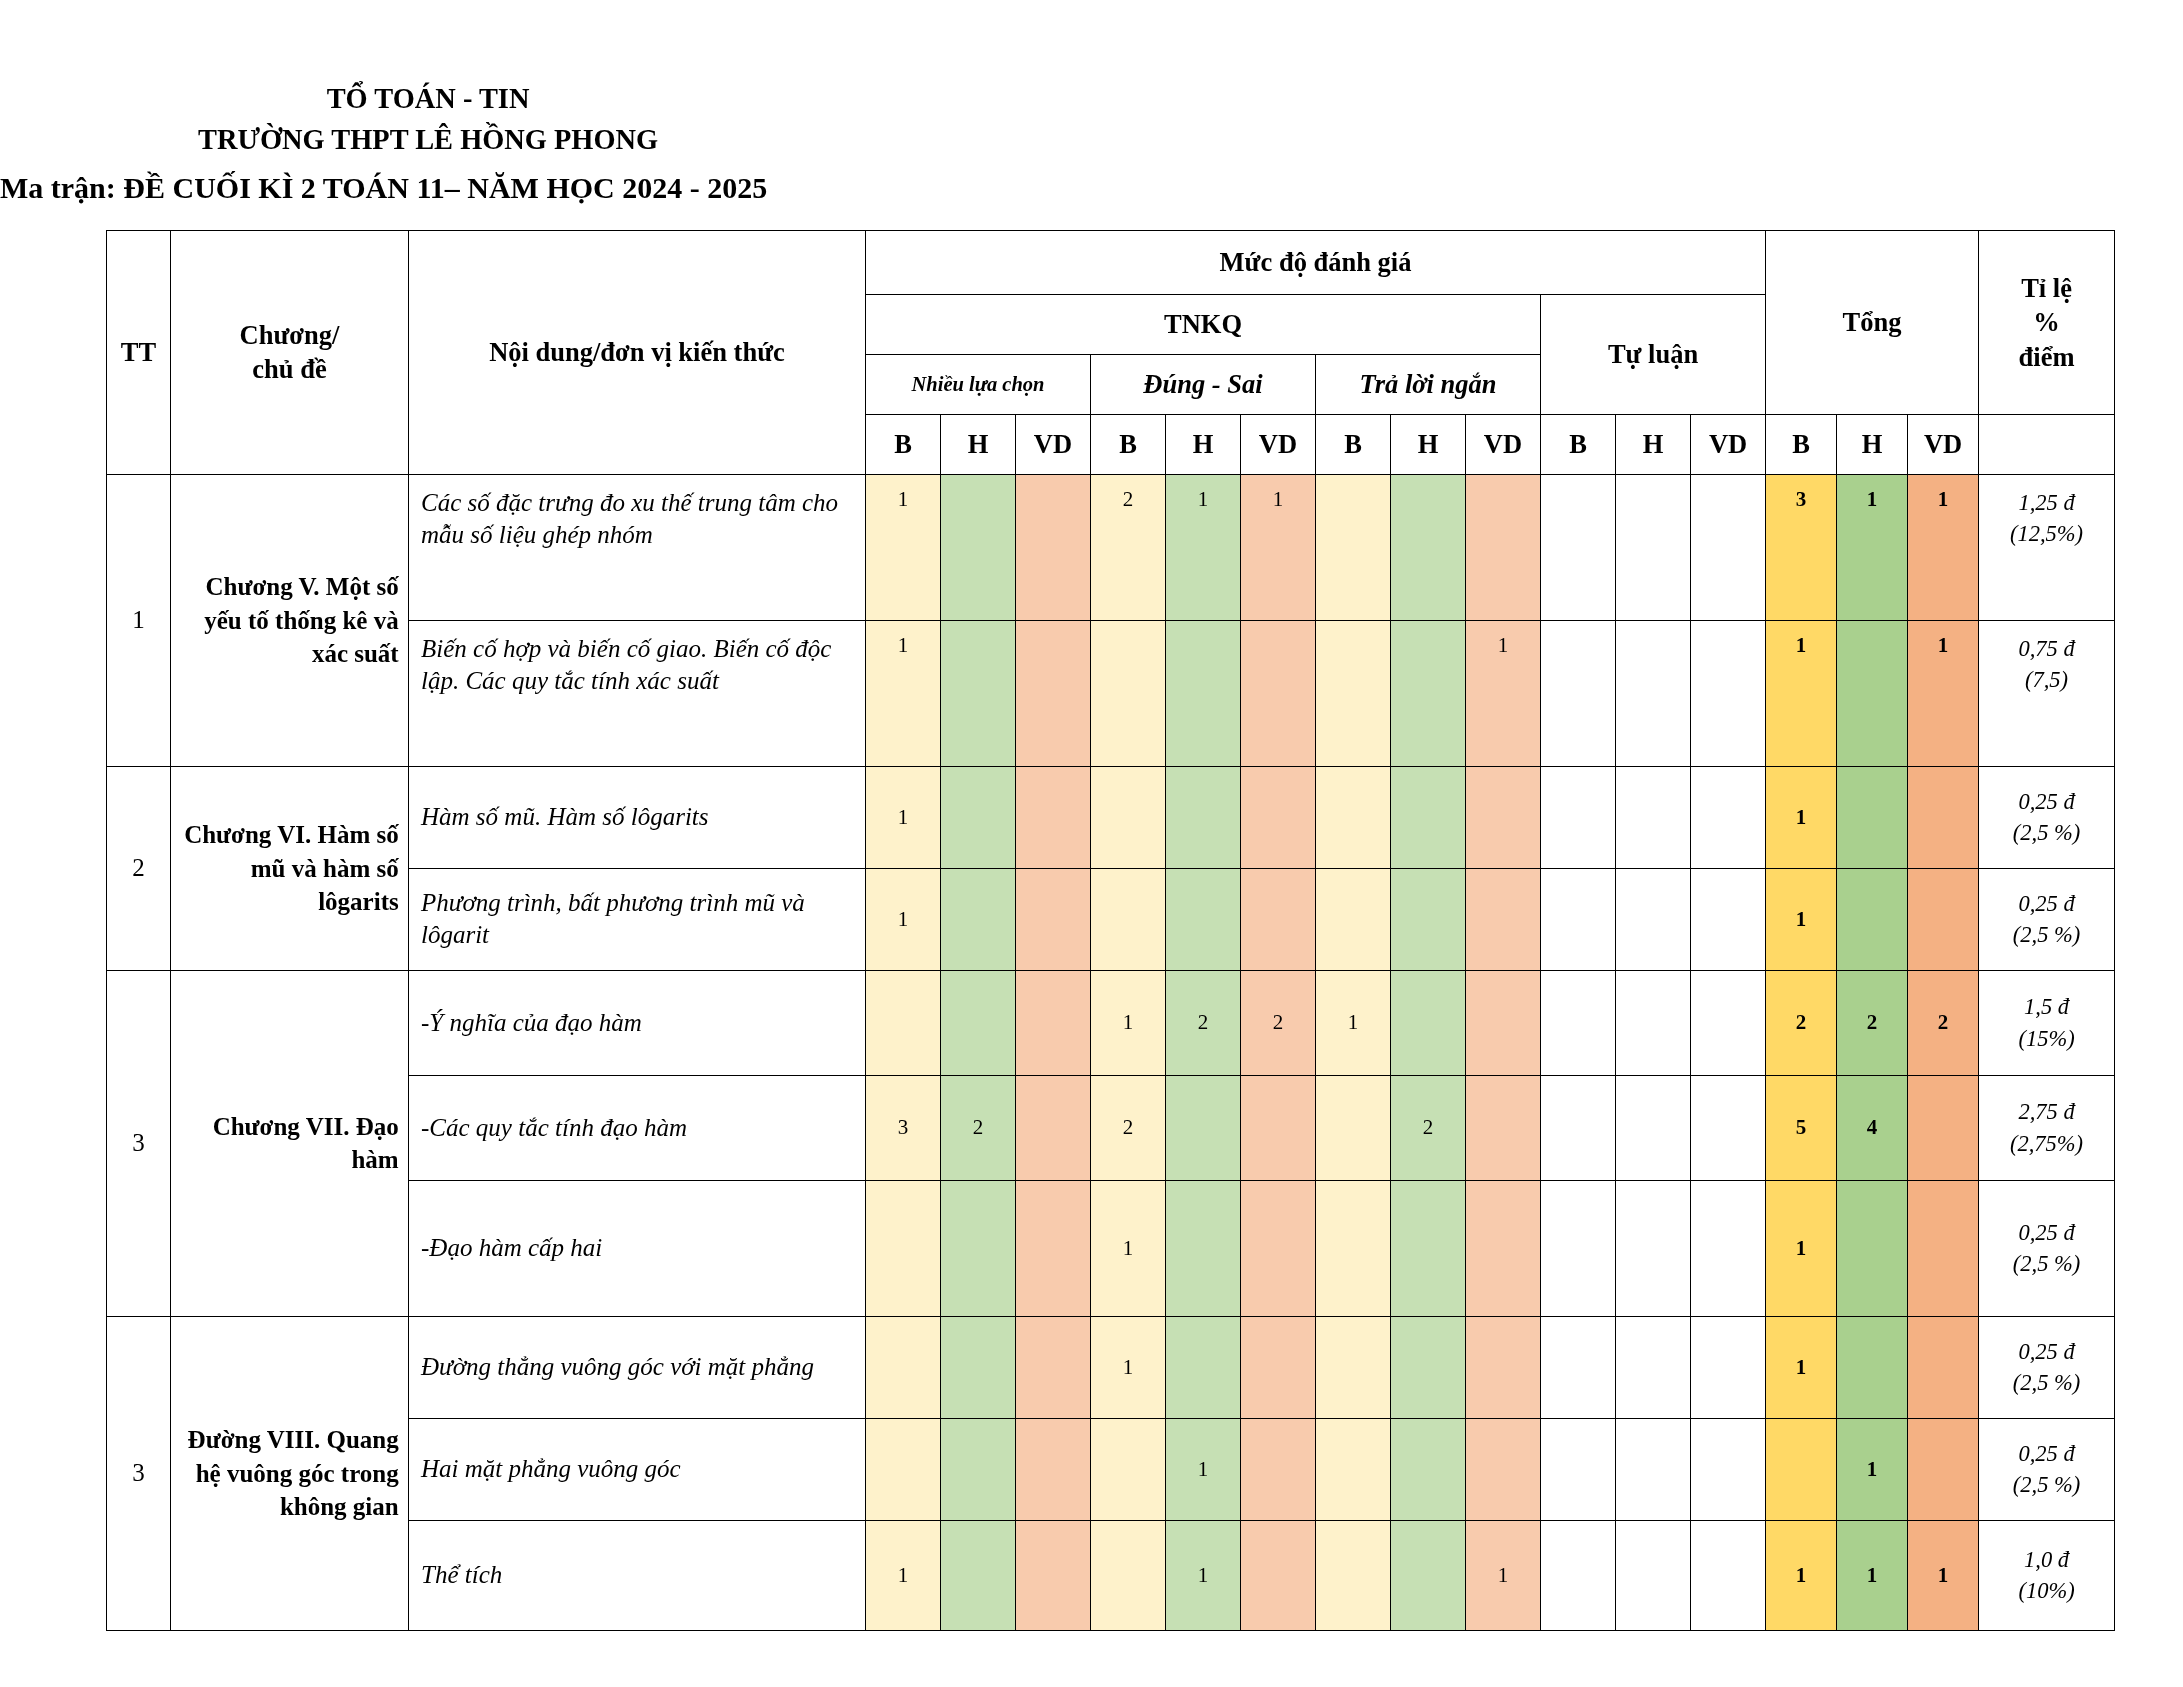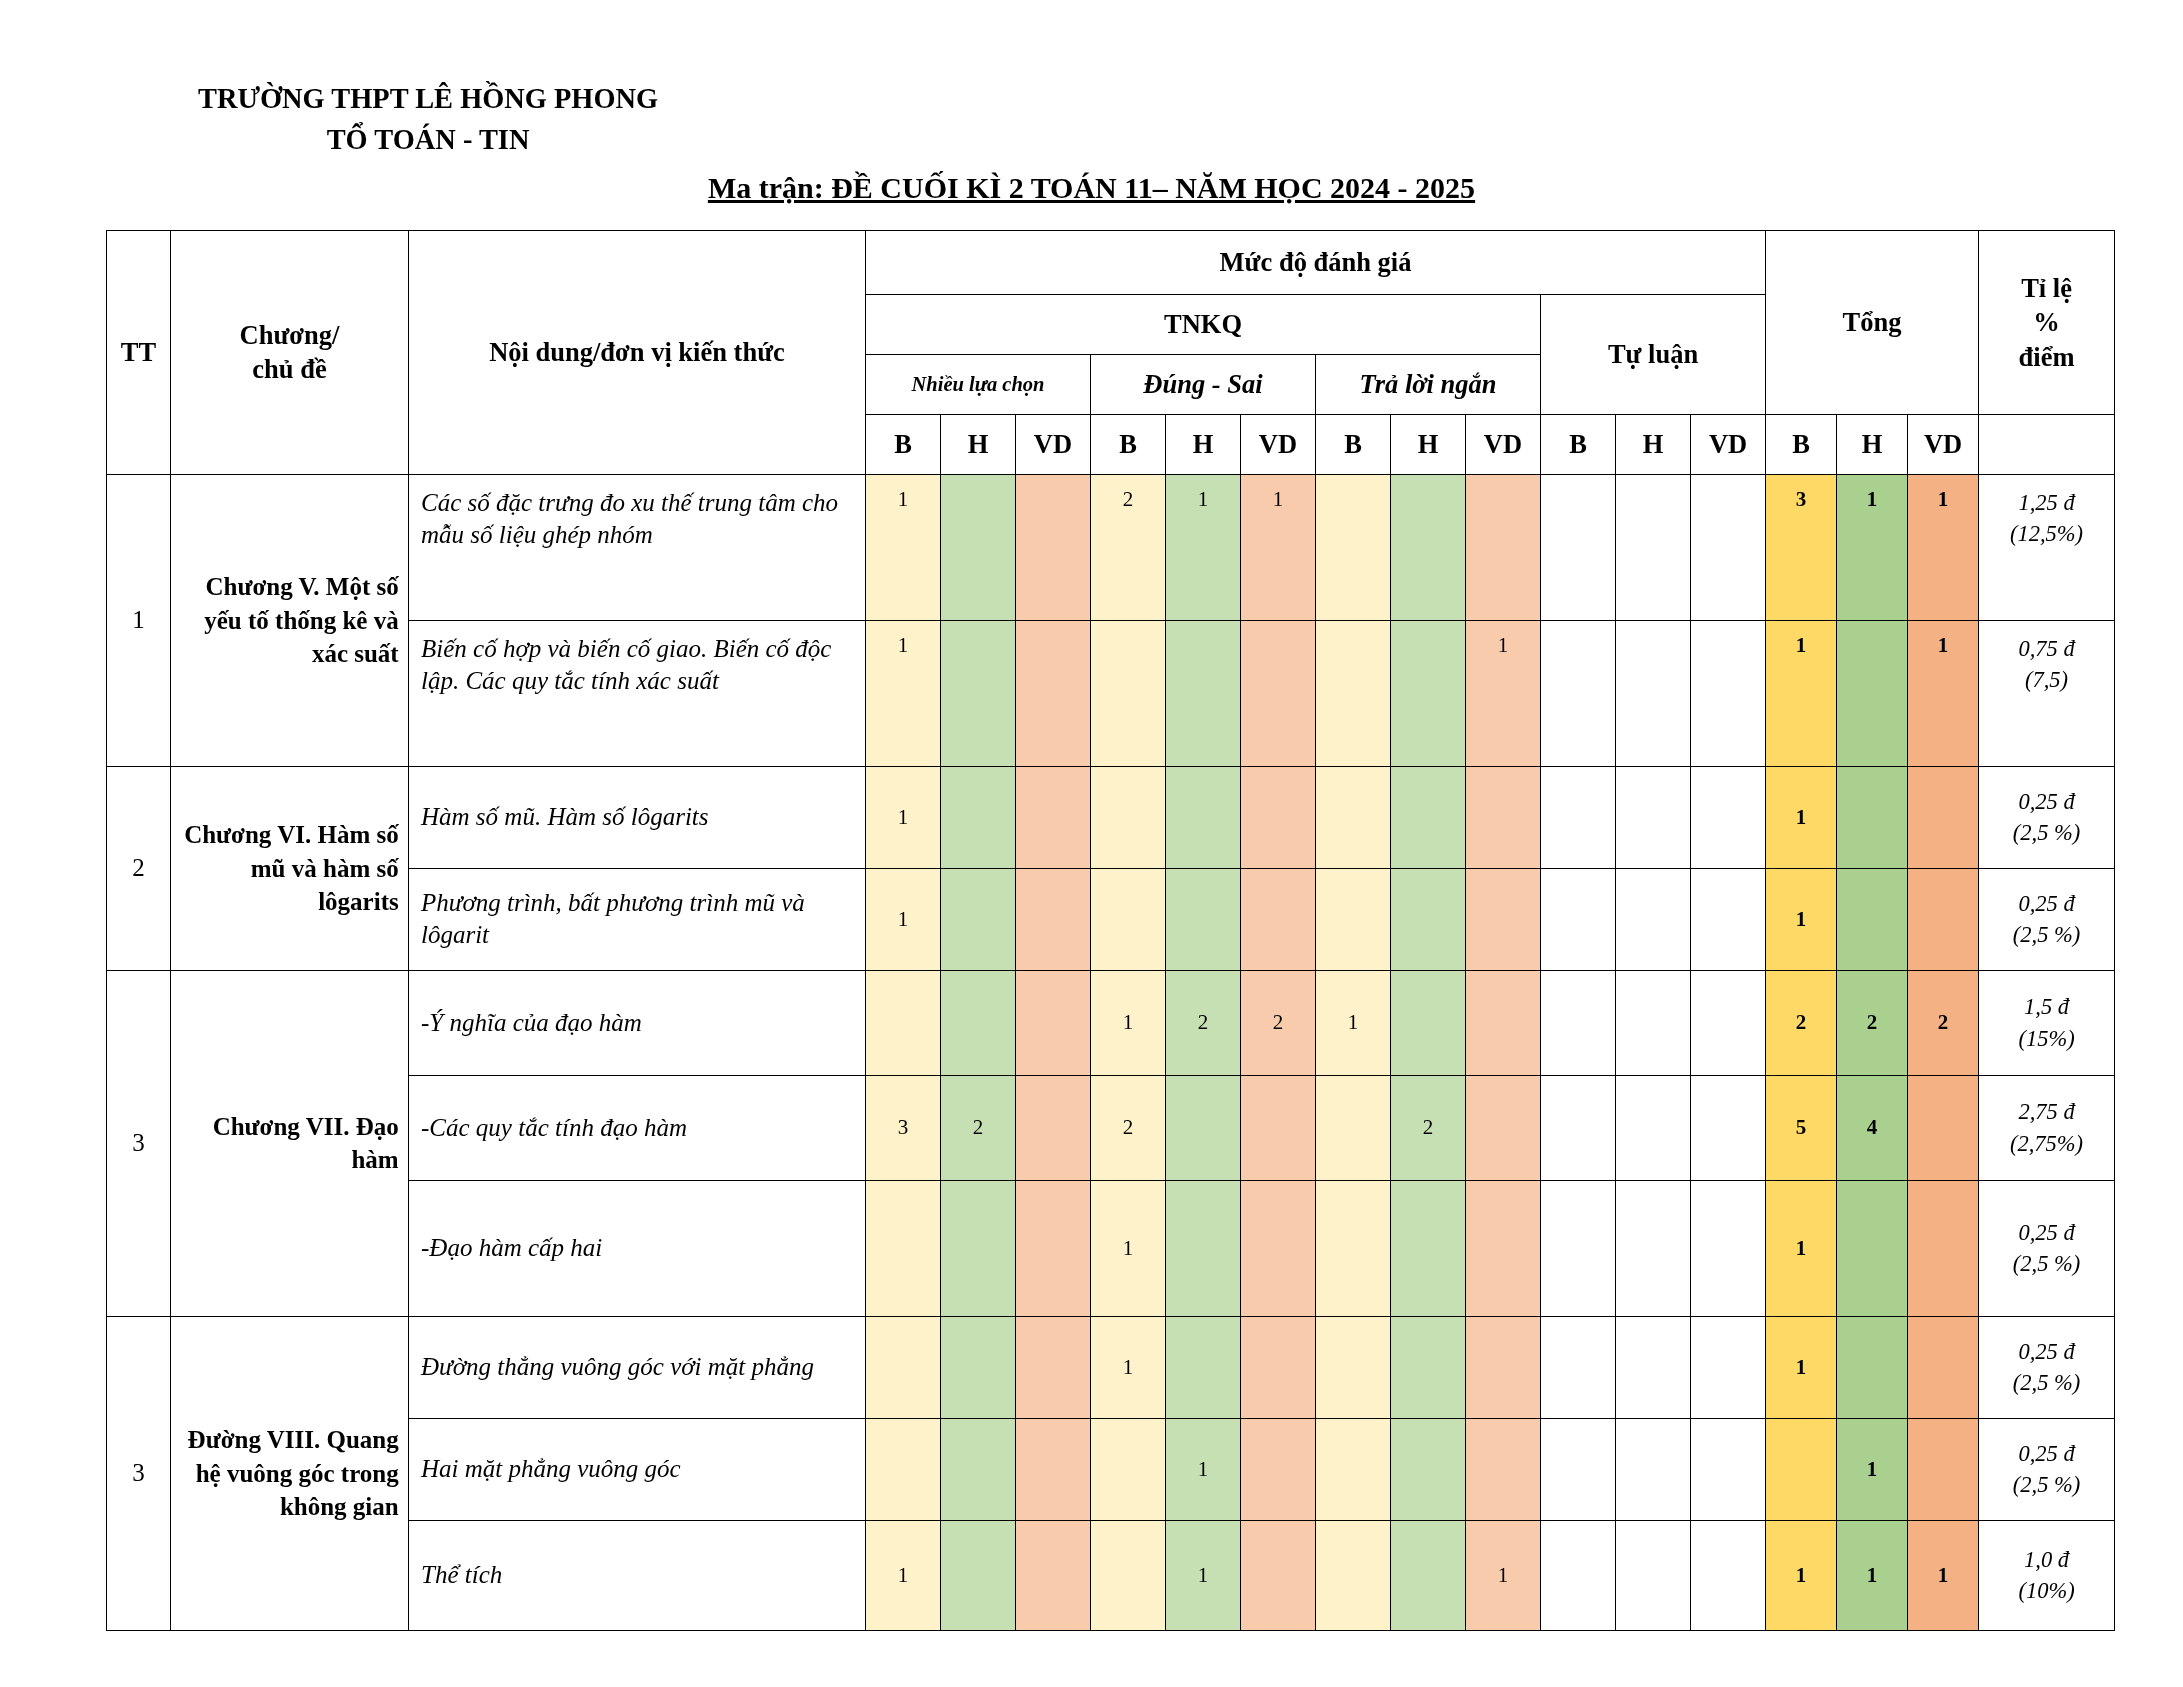--- a/index.html
+++ b/index.html
@@ -23,25 +23,23 @@
   .page { padding-top: 78px; }
   .school-block {
     margin-left: 198px;
     width: fit-content;
     text-align: center;
     font-weight: bold;
     font-size: 28.4px;
     line-height: 1.45;
   }
   .doc-title {
-    text-align: center;
     font-weight: bold;
     font-size: 30px;
     margin-top: 10.6px;
-    text-decoration: underline;
   }
   table.matrix {
     border-collapse: collapse;
     table-layout: fixed;
     width: 2005px;
     margin: 25px 0 0 106px;
   }
   .matrix th, .matrix td { border: 1.3px solid #000; }
   .matrix thead th {
     font-weight: bold;
@@ -109,22 +107,22 @@
     padding: 5.3px 4px;
     margin-left: 20px;
   }
 </style>
 </head>
 <body>
 
 <div class="page">
 
   <div class="school-block">
+    <div>TỔ TOÁN - TIN</div>
     <div>TRƯỜNG THPT LÊ HỒNG PHONG</div>
-    <div>TỔ TOÁN - TIN</div>
   </div>
 
   <div class="doc-title">Ma trận: ĐỀ CUỐI  KÌ 2 TOÁN 11– NĂM HỌC 2024 - 2025</div>
 
   <table class="matrix">
     <colgroup>
       <col style="width:64px">
       <col style="width:238px">
       <col style="width:457px">
       <col span="12" style="width:75px">

